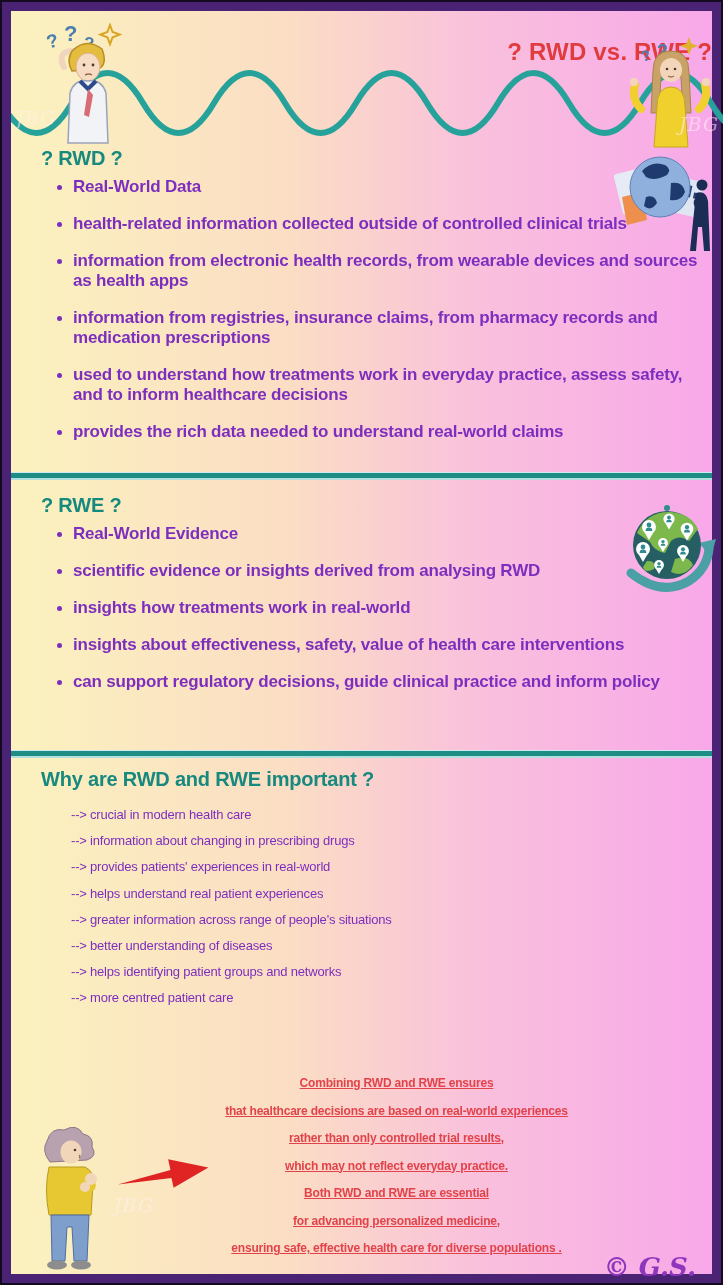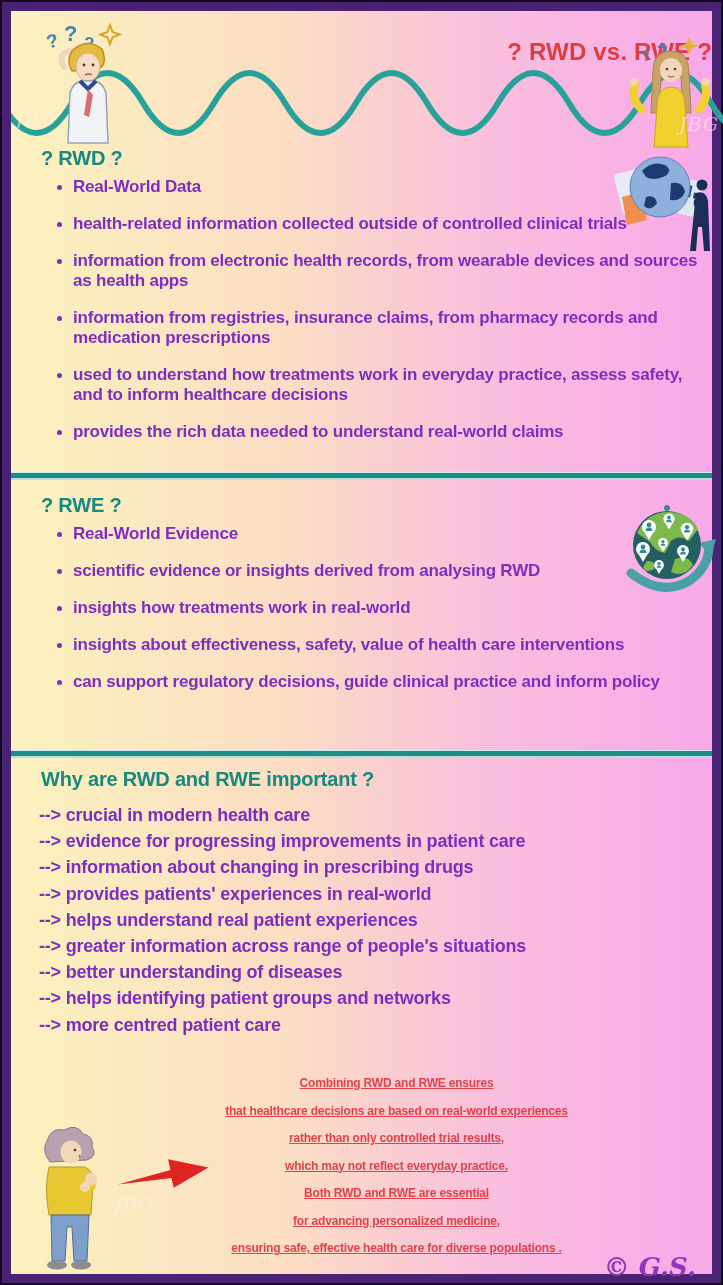--- a/index.html
+++ b/index.html
@@ -7,21 +7,21 @@
          font-family:"Liberation Sans","DejaVu Sans",sans-serif;overflow:hidden;}
   .poster{position:absolute;left:2px;top:2px;right:2px;bottom:2px;border:9px solid #4a2374;box-sizing:border-box;
           background:linear-gradient(90deg,#fbf2be 0%,#fbddc4 40%,#f9bfdd 68%,#f8a8e9 100%);}
   .abs{position:absolute;}
   .title{left:12px;right:0;top:27px;text-align:right;font-size:24px;font-weight:bold;color:#e13b3e;letter-spacing:0.2px;}
   .wave{left:0;top:52px;width:723px;height:90px;}
   .section-heading{font-size:20px;font-weight:bold;color:#17897f;letter-spacing:-0.2px;text-align:right;}
   .bullets{margin:0;padding:0 0 0 18px;list-style:disc;}
   .bullets li{font-size:17px;font-weight:bold;color:#7d2ebe;line-height:20px;margin:0 0 17px 0;letter-spacing:-0.2px;}
   .bullets li::marker{color:#7d2ebe;font-size:15px;}
-  .why-list div{font-size:18px;font-weight:bold;color:#7d2ebe;line-height:26.2px;letter-spacing:-0.2px;}
+  .why-list div{font-size:13px;font-weight:normal;color:#7d2ebe;line-height:26.2px;letter-spacing:-0.2px;margin-left:32px;}
   .closing{left:75px;right:5px;top:1059px;text-align:center;}
   .closing div{font-size:12px;font-weight:bold;color:#e2434a;line-height:27.5px;letter-spacing:-0.2px;text-decoration:underline;}
   .divider{left:0;right:0;height:8px;
     background:linear-gradient(180deg,#cfe9f2 0%,#cfe9f2 16%,#1e8d84 16%,#1e8d84 78%,#b3e0de 78%,#b3e0de 100%);}
   .watermark{font-family:"DejaVu Serif","Liberation Serif",serif;font-style:italic;font-size:19px;
     color:rgba(255,241,243,0.55);letter-spacing:1px;}
   .signature{right:16px;top:1241px;font-family:"DejaVu Serif","Liberation Serif",serif;font-style:italic;
     font-size:26px;font-weight:bold;color:#9036bd;}
 </style>
 </head>
@@ -166,21 +166,20 @@
           </g>
     </g>
     <circle cx="48" cy="9" r="3" fill="#2f8c8f"></circle>
   </svg>
 
   <div class="abs divider" style="top:739px"></div>
 
   <div class="abs section-heading" style="left:30px;top:757px">Why are RWD and RWE important ?</div>
   <div class="abs why-list" style="left:28px;top:791px;width:670px">
     <div>--&gt; crucial in modern health care</div>
-    <div>--&gt; evidence for progressing improvements in patient care</div>
     <div>--&gt; information about changing in prescribing drugs</div>
     <div>--&gt; provides patients' experiences in real-world</div>
     <div>--&gt; helps understand real patient experiences</div>
     <div>--&gt; greater information across range of people's situations</div>
     <div>--&gt; better understanding of diseases</div>
     <div>--&gt; helps identifying patient groups and networks</div>
     <div>--&gt; more centred patient care</div>
   </div>
 
   <div class="abs closing">

